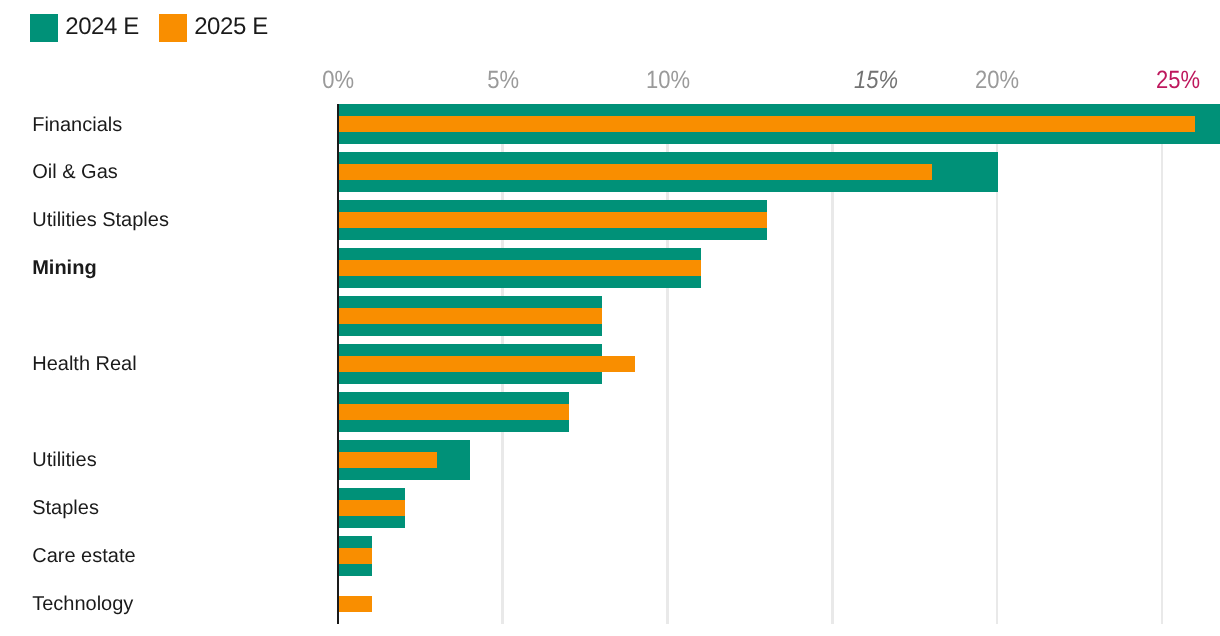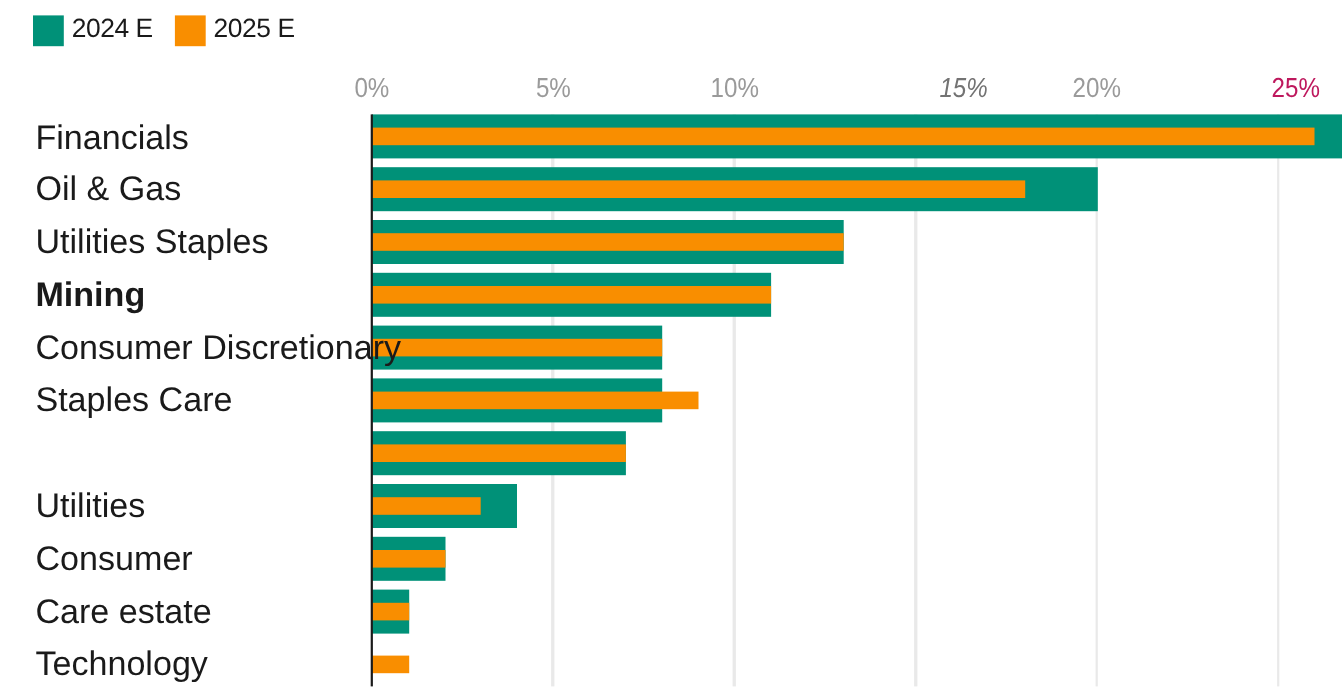--- a/index.html
+++ b/index.html
@@ -17,21 +17,21 @@
   .legend-label{font-size:24px;color:#1a1a1a;line-height:28px;white-space:nowrap;
                 letter-spacing:-0.4px;position:relative;top:-0.6px;margin-left:7.2px;}
 
   
   #plot{position:absolute;left:0;top:0;width:1220px;height:636px;}
   .gridline{position:absolute;width:2.6px;background:#e9e9e9;}
   .axis-line{position:absolute;width:2.2px;background:#1a1a1a;}
   .tick-label{position:absolute;font-size:25px;color:#9a9a9a;white-space:nowrap;
               width:120px;text-align:center;line-height:25px;top:67.8px;}
   .tick-label > span{display:inline-block;transform:scaleX(0.88);transform-origin:center;}
-  .cat-label{position:absolute;font-size:31px;color:#1a1a1a;white-space:nowrap;
+  .cat-label{position:absolute;font-size:20px;color:#1a1a1a;white-space:nowrap;
              left:12.2px;line-height:24px;}
   .bar{position:absolute;}
 </style>
 </head>
 <body>
 
 <div id="root">
 
   <div id="legend">
     <div class="legend-item">
@@ -81,21 +81,20 @@
     <div class="bar" style="left: 318px; top: 499.88px; width: 66.504px; height: 16px; background: rgb(249, 142, 0);"></div>
     <div class="bar" style="left: 318px; top: 547.865px; width: 33.552px; height: 16px; background: rgb(249, 142, 0);"></div>
     <div class="bar" style="left: 318px; top: 595.85px; width: 33.552px; height: 16px; background: rgb(249, 142, 0);"></div>
 
     <div class="axis-line" style="left: 316.85px; top: 103.7px; height: 520.1px; background: rgb(26, 26, 26);"></div>
 
     <div class="cat-label" style="top: 112.5px;">Financials</div>
     <div class="cat-label" style="top: 160.485px;">Oil &amp; Gas</div>
     <div class="cat-label" style="top: 208.47px;">Utilities Staples</div>
     <div class="cat-label" style="top: 256.455px; font-weight: bold;">Mining</div>
-    <div class="cat-label" style="top: 304.44px;">Consumer Discretionary</div>
-    <div class="cat-label" style="top: 352.425px;">Staples Care</div>
+    <div class="cat-label" style="top: 352.425px;">Health Real</div>
     <div class="cat-label" style="top: 448.395px;">Utilities</div>
-    <div class="cat-label" style="top: 496.38px;">Consumer</div>
+    <div class="cat-label" style="top: 496.38px;">Staples</div>
     <div class="cat-label" style="top: 544.365px;">Care estate</div>
     <div class="cat-label" style="top: 592.35px;">Technology</div>
 
   </div>
 </div>
 
 </body></html>

